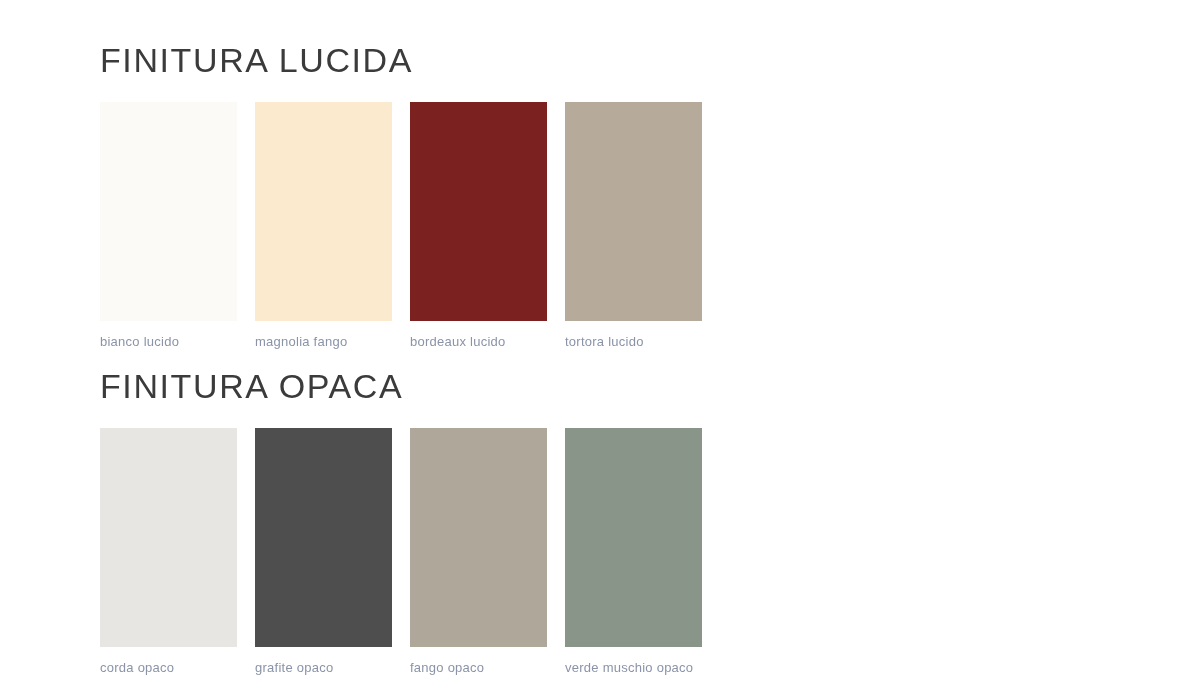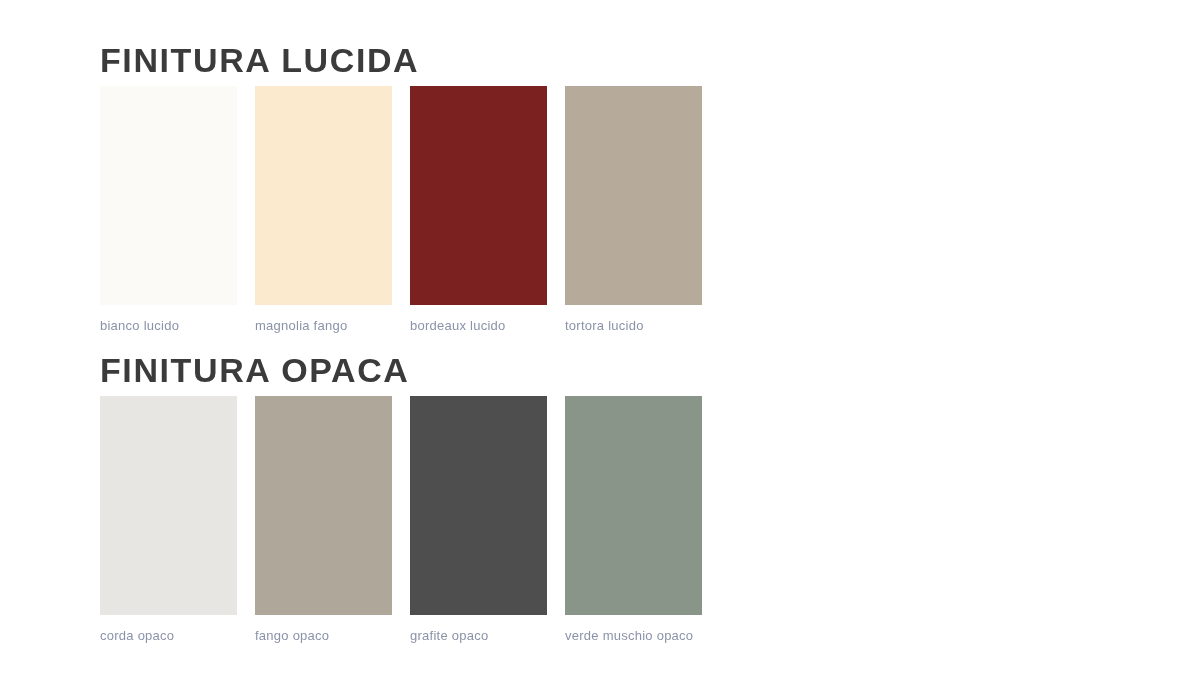--- a/index.html
+++ b/index.html
@@ -24,38 +24,38 @@
     height: 700px;
     background: #ffffff;
   }
 
   .section {
     position: absolute;
     left: 100px;
   }
 
   .section-1 { top: 38px; }
-  .section-2 { top: 348px; }
+  .section-2 { top: 364px; }
 
   .section-title {
     font-family: "Liberation Sans", sans-serif;
-    font-weight: 700;
+    font-weight: 400;
     font-size: 34px;
     line-height: 44px;
     letter-spacing: 1.6px;
     color: #3b3b3b;
     margin: 0;
     white-space: nowrap;
     height: 44px;
   }
 
   .swatch-row {
     display: flex;
     align-items: flex-start;
-    margin-top: 4px;
+    margin-top: 20px;
     justify-content: space-between;
   }
 
   .swatch-cell {
     width: 137px;
     margin-right: 18px;
     display: block;
   }
 
   .swatch-cell:last-child {
@@ -117,27 +117,27 @@
     <h2 class="section-title">FINITURA OPACA</h2>
     <div class="swatch-row row2">
 
       <div class="swatch-cell">
         <span class="swatch-chip" style="background:#e8e6e3;"></span>
         <span class="swatch-label">corda opaco</span>
       </div>
 
 
       <div class="swatch-cell">
-        <span class="swatch-chip" style="background:#b0a79b;"></span>
-        <span class="swatch-label">fango opaco</span>
+        <span class="swatch-chip" style="background:#4e4e4e;"></span>
+        <span class="swatch-label">grafite opaco</span>
       </div>
 
       <div class="swatch-cell">
-        <span class="swatch-chip" style="background:#4e4e4e;"></span>
-        <span class="swatch-label">grafite opaco</span>
+        <span class="swatch-chip" style="background:#b0a79b;"></span>
+        <span class="swatch-label">fango opaco</span>
       </div>
 
       <div class="swatch-cell">
         <span class="swatch-chip" style="background:#8a9589;"></span>
         <span class="swatch-label">verde muschio opaco</span>
       </div>
 
     </div>
   </div>
 

